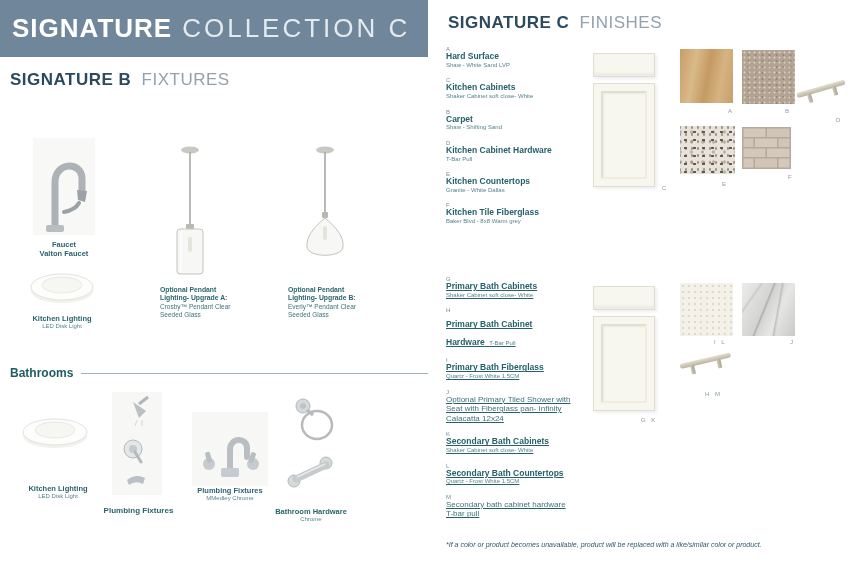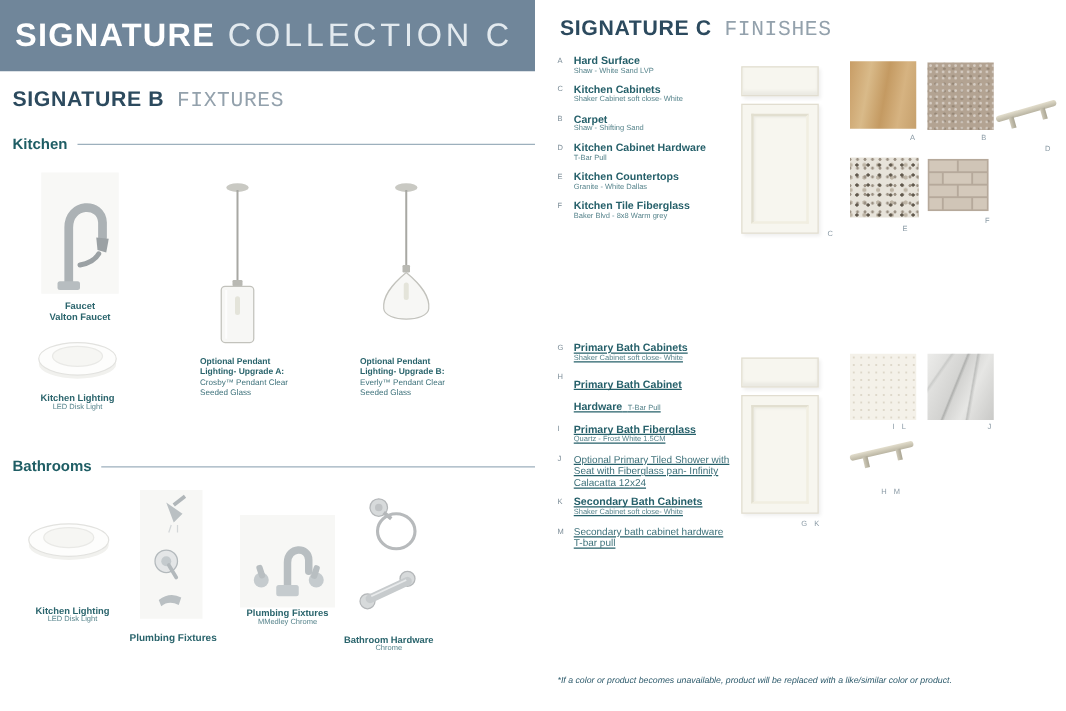--- a/index.html
+++ b/index.html
@@ -6,36 +6,36 @@
   .page{position:relative;width:853px;height:569px;background:#ffffff;overflow:hidden;
         font-family:"Liberation Sans",sans-serif;color:#26606a;}
   
   .banner{position:absolute;left:0;top:0;width:428px;height:57px;background:#70869a;
           display:flex;align-items:center;padding-left:12px;box-sizing:border-box;}
   .banner .b-bold{font-size:26px;font-weight:bold;color:#ffffff;letter-spacing:1px;}
   .banner .b-light{font-size:26px;font-weight:300;color:#e3eaef;letter-spacing:3px;margin-left:10px;}
   
   .sec-head{position:absolute;font-size:17px;letter-spacing:.5px;}
   .sec-head .h-bold{font-weight:bold;color:#2c4a5e;}
-  .sec-head .h-light{font-weight:300;color:#93a1ac;margin-left:5px;font-family:Liberation Mono, monospace;}
+  .sec-head .h-light{font-weight:300;color:#93a1ac;margin-left:5px;}
   .grp-head{position:absolute;display:flex;align-items:center;}
   .grp-head .grp-label{font-size:12px;font-weight:bold;color:#1e5d64;white-space:nowrap;}
   .grp-head .rule{flex:1;height:0;border-top:1px solid #9db0bd;margin-left:8px;}
   
   .imgbox{position:absolute;background:#f8f8f6;}
   .freefig{position:absolute;}
   .fig-label{position:absolute;text-align:center;}
   .fig-label .t{font-size:7.5px;font-weight:bold;color:#2a646c;line-height:1.25;}
   .fig-label .s{font-size:6px;color:#57848c;line-height:1.3;}
   .fig-label.leftal{text-align:left;}
   .fig-label.leftal .t{font-size:6.8px;}
   .fig-label.leftal .s{font-size:6.5px;font-weight:normal;color:#3d717a;}
   
   .flist{position:absolute;}
-  .fitem{display:flex;margin-bottom:6px;}
+  .fitem{display:flex;margin-bottom:6px;flex-direction:column;}
   .fitem .ltr{width:13px;font-size:6px;color:#7b8c97;padding-top:2px;flex:none;}
   .fitem .fbody{}
   .fitem .ft{font-size:8.5px;font-weight:bold;color:#26606a;line-height:1.15;}
   .fitem .fs{font-size:6px;color:#57848c;line-height:1.25;}
   .fitem .fplain{font-size:8px;color:#3d717a;line-height:1.2;}
   .fitem .inline-sub{font-size:6px;font-weight:normal;color:#57848c;}
   .g2 .fbody{max-width:125px;text-decoration:underline;}
   .g1 .fbody{max-width:190px;}
   
   .swatch{position:absolute;}
@@ -83,24 +83,20 @@
   <header class="banner">
     <span class="b-bold">SIGNATURE</span>
     <span class="b-light">COLLECTION C</span>
   </header>
 
   <div class="sec-head" style="left:10px;top:70px;text-align:center;">
     <span class="h-bold">SIGNATURE B</span>
     <span class="h-light">FIXTURES</span>
   </div>
 
-  <div class="grp-head" style="left:10px;top:108px;width:418px;">
-    <span class="grp-label">Kitchen</span>
-    <div class="rule"></div>
-  </div>
 
   <div class="imgbox" style="left:33px;top:138px;width:62px;height:97px;">
     <svg width="62" height="97" viewBox="0 0 62 97">
       <path d="M22 90 L22 44 C22 24 48 23 49 40 L49 52" fill="none" stroke="#acb2b5" stroke-width="7" stroke-linecap="round"></path>
       <path d="M44 52 l10 1 -2 11 -7 -2 z" fill="#9ba1a4"></path>
       <rect x="13" y="87" width="18" height="7" rx="2" fill="#b7bdc0"></rect>
       <path d="M31 74 q11 -2 15 -9" stroke="#9ba1a4" stroke-width="4" fill="none" stroke-linecap="round"></path>
     </svg>
   </div>
   <div class="fig-label" style="left:18px;top:240px;width:92px;">
@@ -335,20 +331,27 @@
         </div>
     </div>
     <div class="fitem">
       <div class="ltr">K</div>
       <div class="fbody">
           <div class="ft">Secondary Bath Cabinets</div>
         <div class="fs">Shaker Cabinet soft close- White</div>
         </div>
     </div>
     <div class="fitem">
+      <div class="ltr">L</div>
+      <div class="fbody">
+          <div class="ft">Secondary Bath Countertops</div>
+        <div class="fs">Quartz - Frost White 1.5CM</div>
+        </div>
+    </div>
+    <div class="fitem">
       <div class="ltr">M</div>
       <div class="fbody">
           <div class="fplain">Secondary bath cabinet hardware T-bar pull</div>
         </div>
     </div>
   </div>
 
   <div class="swatch door" style="left:593px;top:286px;width:62px;">
     <div class="drawer" style="width:62px;height:24px;"></div>
     <div class="panel" style="width:62px;height:95px;"></div>

